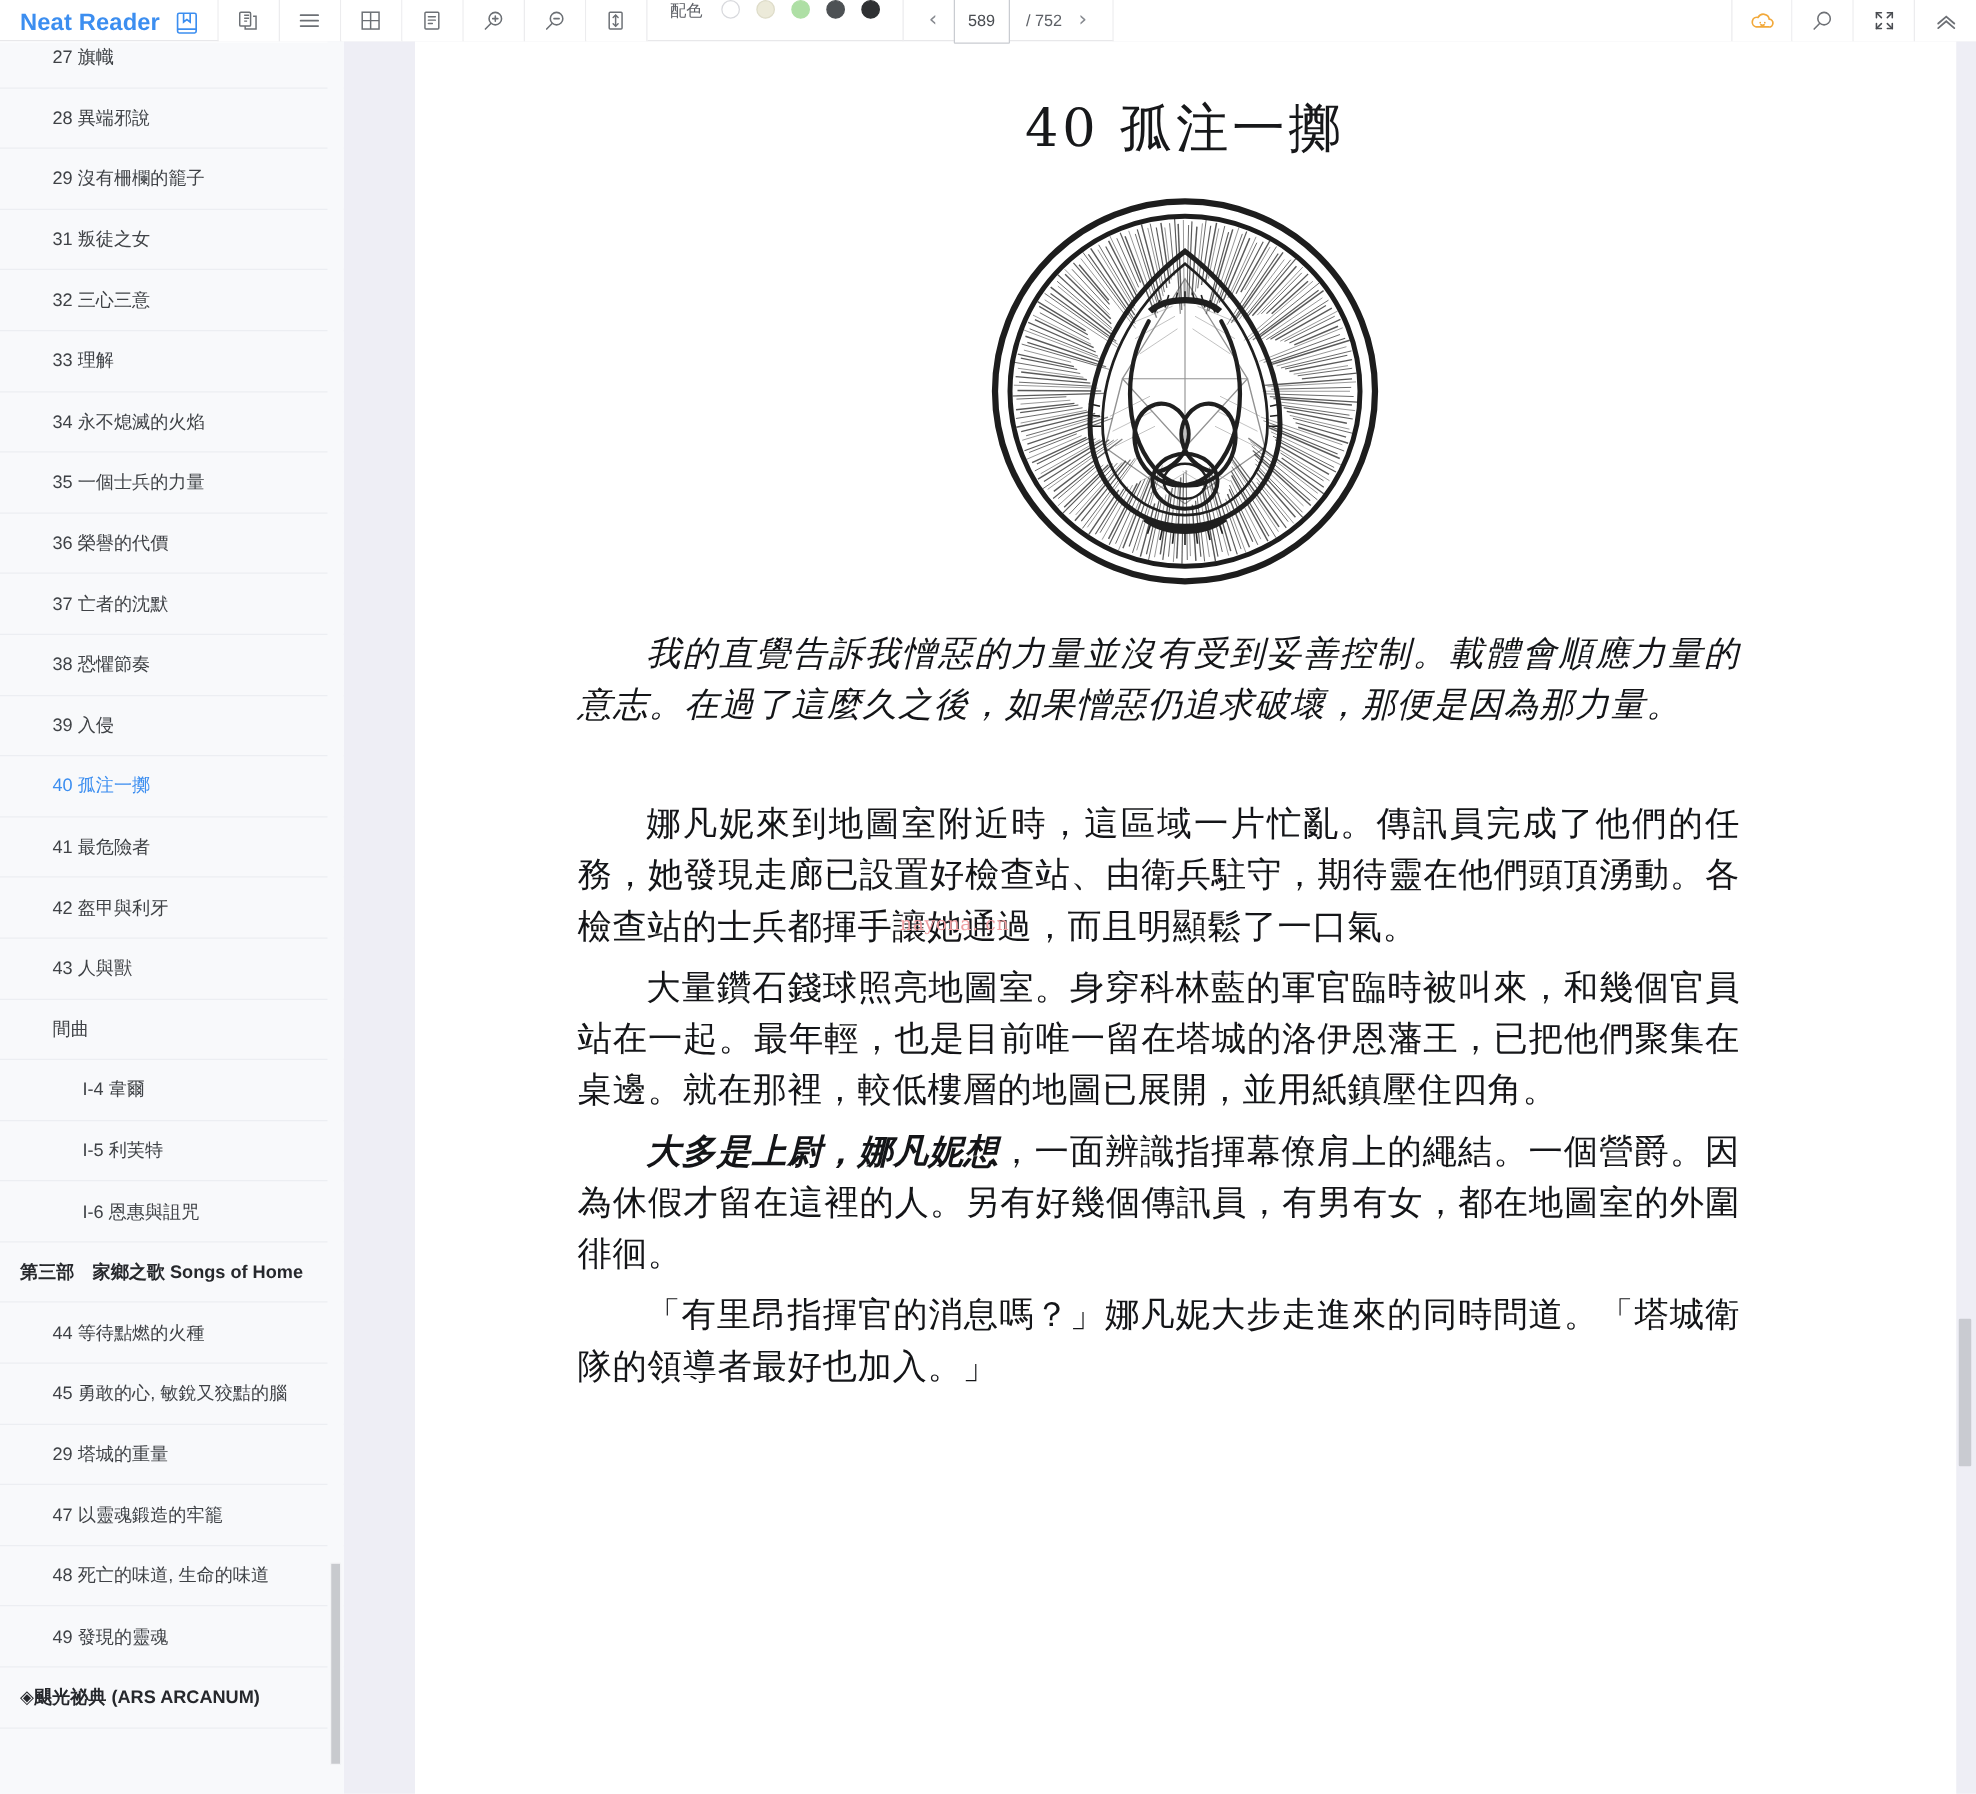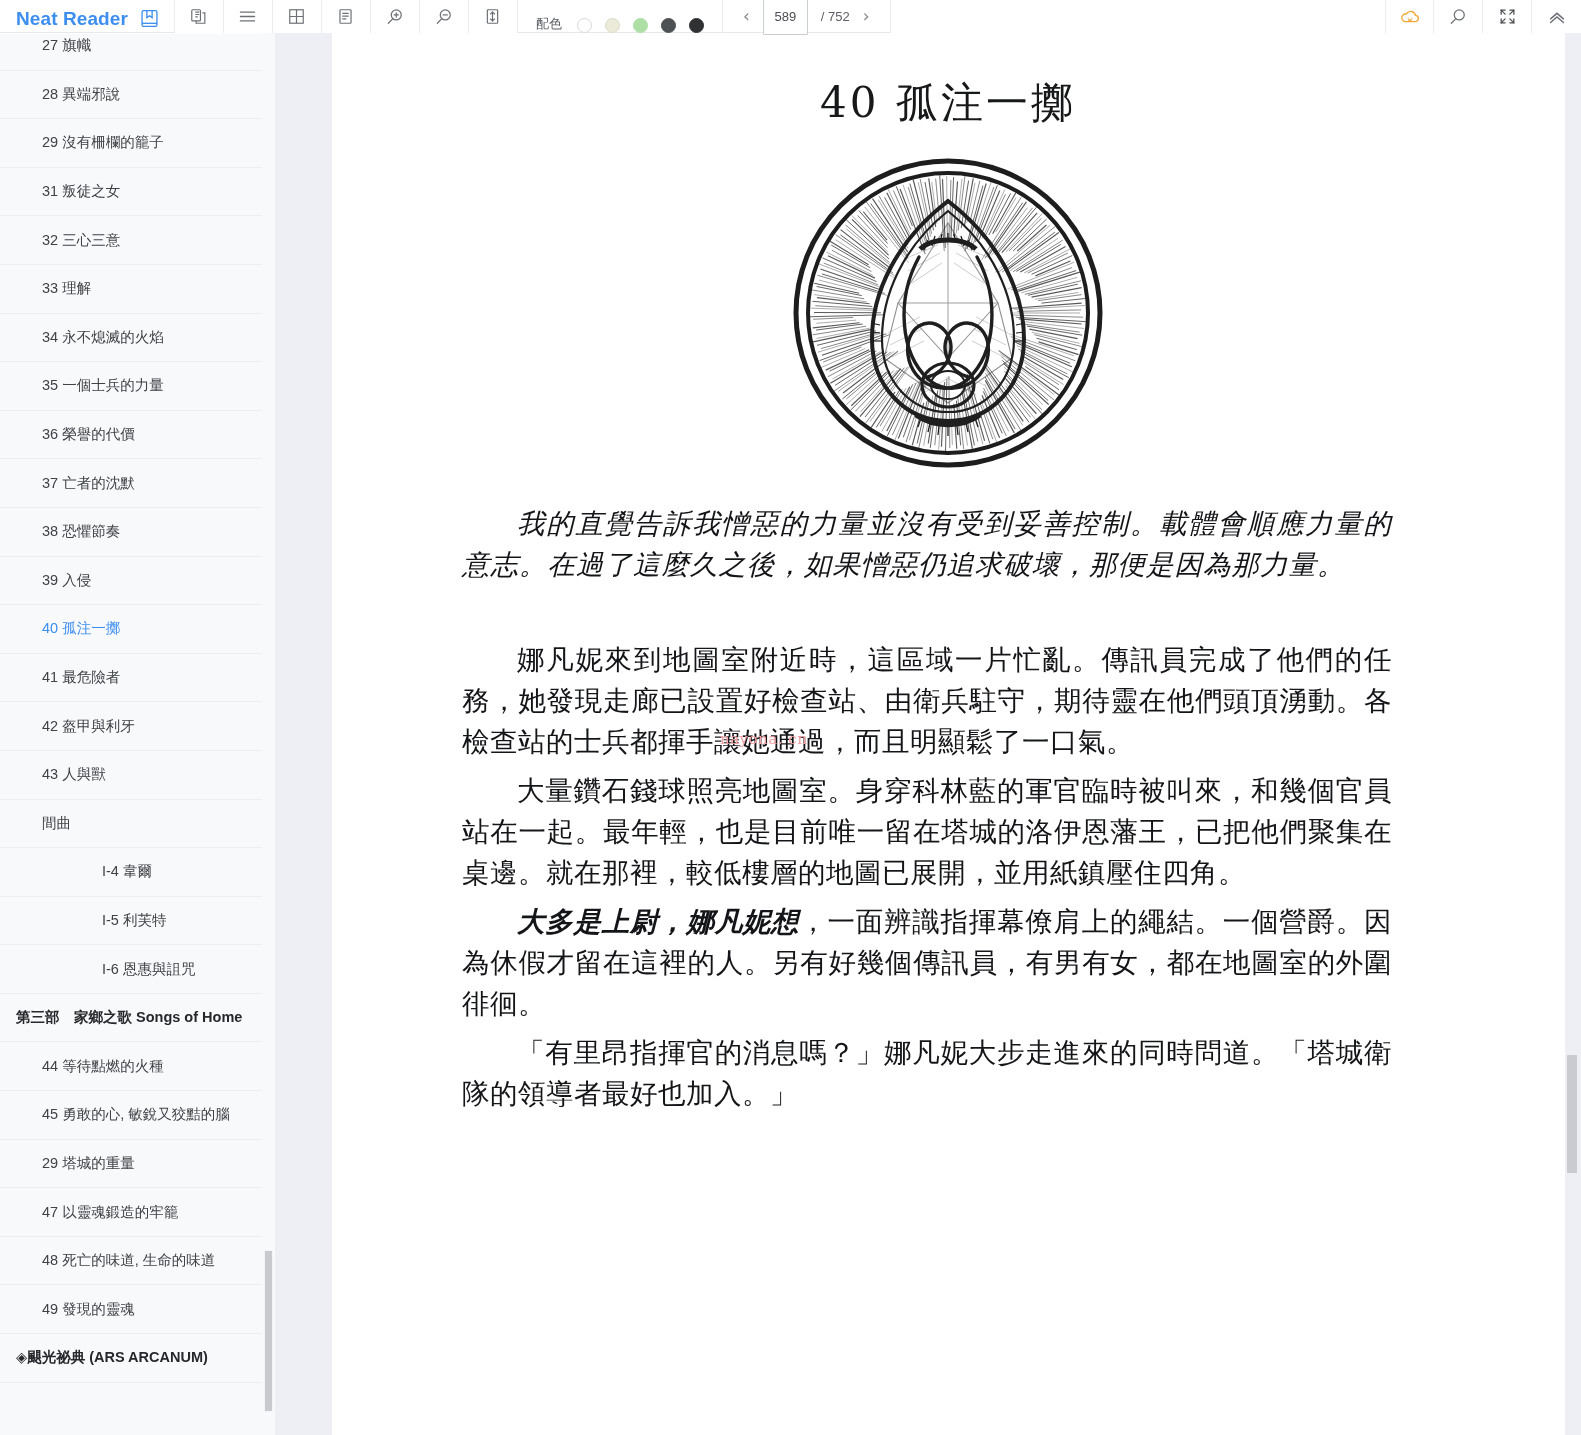--- a/index.html
+++ b/index.html
@@ -41,21 +41,21 @@
     display: flex; align-items: center; justify-content: center;
     border-right: 1px solid #ececee;
     cursor: pointer;
     background: #fff;
   }
   .tb-btn svg { display: block; }
   .tb-sep-left { border-left: 1px solid #ececee; }
 
   
   .tb-colors {
-    display: flex; align-items: flex-end;
+    display: flex; align-items: flex-start;
     gap: 13px;
     padding: 0 18px 0 18px;
     height: 33px;
     border-right: 1px solid #ececee;
   }
   .tb-colors .cl-label {
     font-size: 13px; color: #5d6066;
     margin-right: 2px; white-space: nowrap;
   }
   .sw {
@@ -108,21 +108,21 @@
     border-bottom: 1px solid #eceef2;
     padding-left: 42px; padding-right: 14px;
     font-size: 14.5px;
     color: #3f4246;
     cursor: pointer;
     white-space: nowrap;
     overflow: hidden;
   }
   .toc-item.lvl0 { padding-left: 18px; }
   .toc-item.lvl1 { padding-left: 42px; }
-  .toc-item.lvl2 { padding-left: 102px; }
+  .toc-item.lvl2 { padding-left: 66px; }
   .toc-item.active { color: #3c8ef0; }
   .toc-item.part {
     font-weight: bold; color: #26282c;
     padding-left: 16px; font-size: 14.5px;
   }
 
   
   #toc-sb-track {
     position: absolute; top: 33px; left: 262px;
     width: 13px; height: 1402px;

